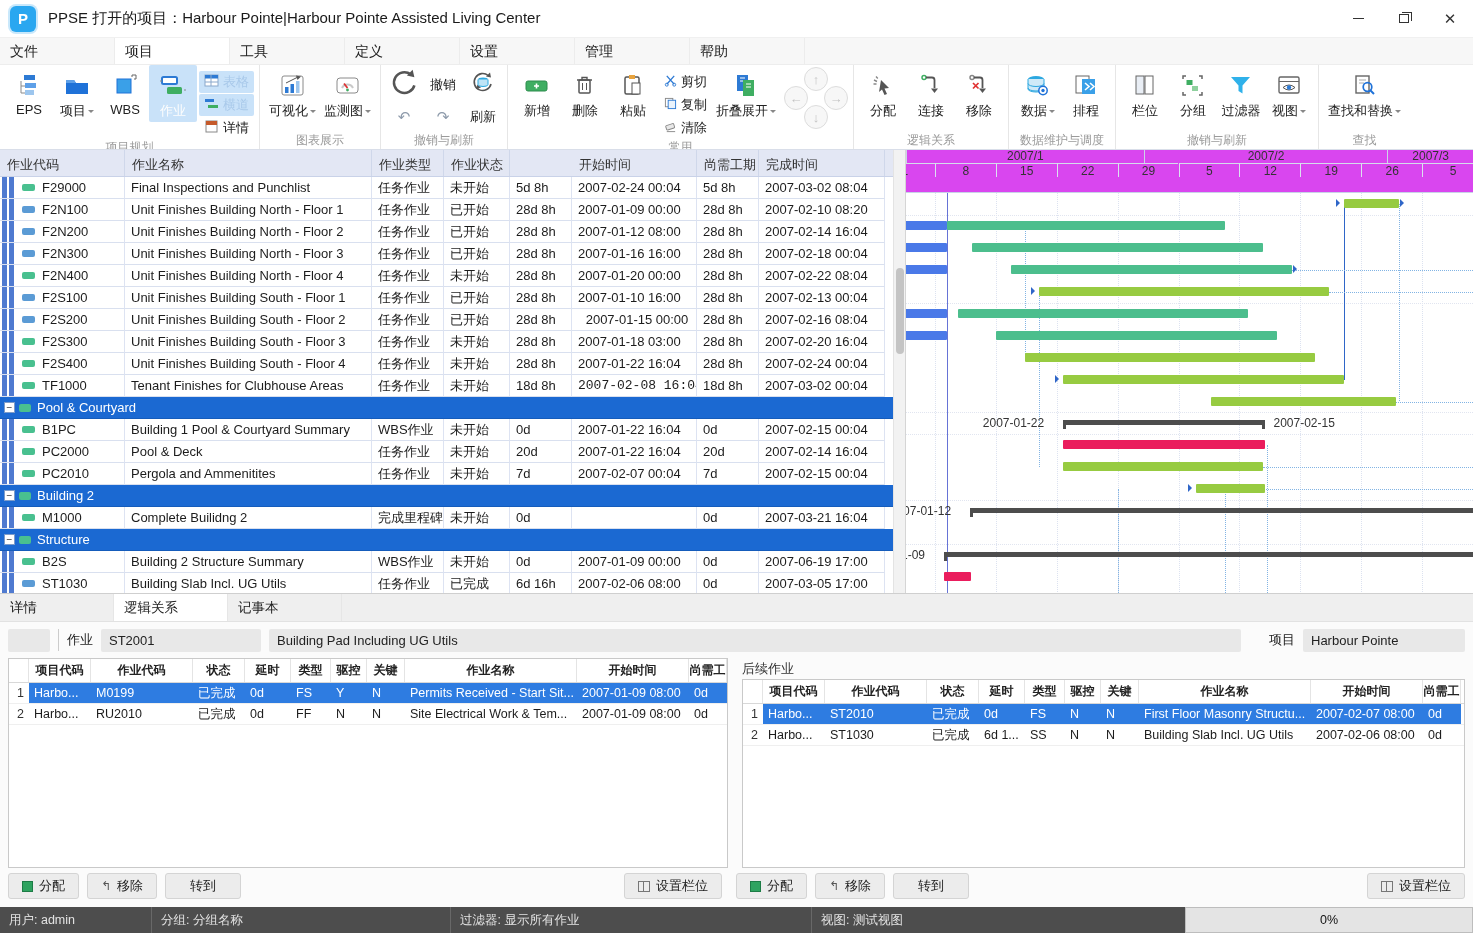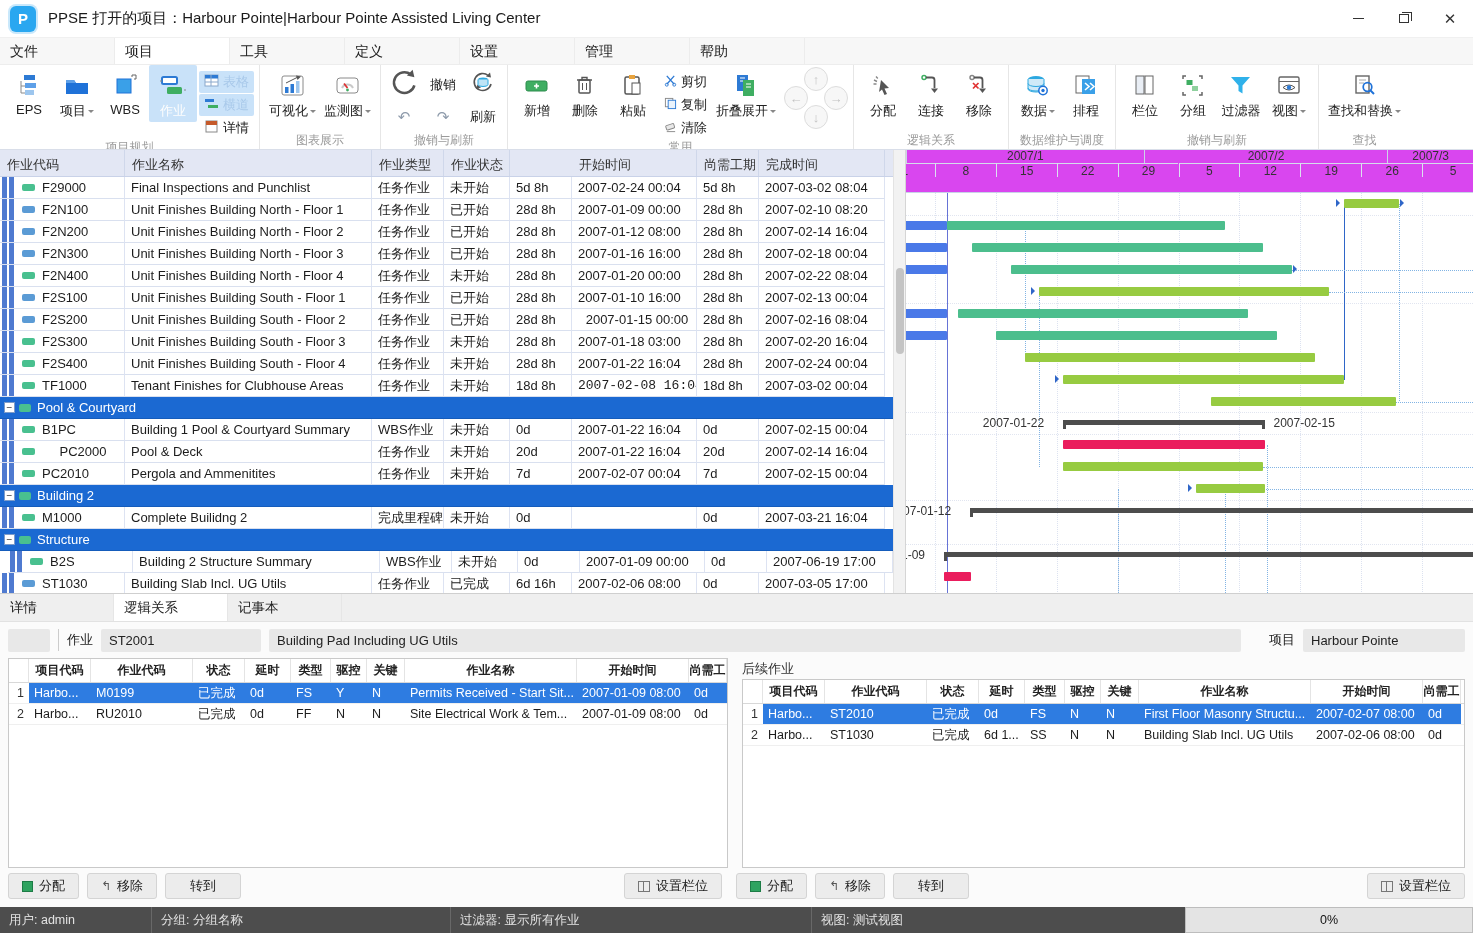--- a/index.html
+++ b/index.html
@@ -617,21 +617,21 @@
             <div class="atc codecell" style="width: 125px;"><span class="stripe" style="left: 2px;"></span><span class="stripe" style="left: 9px;"></span><span class="mini green"></span><span>B1PC</span></div>
             <div class="atc" style="width: 247px;">Building 1 Pool &amp; Courtyard Summary</div>
             <div class="atc" style="width: 72px;">WBS作业</div>
             <div class="atc" style="width: 66px;">未开始</div>
             <div class="atc" style="width: 62px;">0d</div>
             <div class="atc" style="width: 125px;">2007-01-22 16:04</div>
             <div class="atc" style="width: 62px;">0d</div>
             <div class="atc" style="width: 126px;">2007-02-15 00:04</div>
           </div>
           <div class="atrow">
-            <div class="atc codecell" style="width: 125px; text-align: center;"><span class="stripe" style="left: 2px;"></span><span class="stripe" style="left: 9px;"></span><span class="mini green"></span><span>PC2000</span></div>
+            <div class="atc codecell" style="width: 125px;"><span class="stripe" style="left: 2px;"></span><span class="stripe" style="left: 9px;"></span><span class="mini green"></span><span>PC2000</span></div>
             <div class="atc" style="width: 247px;">Pool &amp; Deck</div>
             <div class="atc" style="width: 72px;">任务作业</div>
             <div class="atc" style="width: 66px;">未开始</div>
             <div class="atc" style="width: 62px;">20d</div>
             <div class="atc" style="width: 125px;">2007-01-22 16:04</div>
             <div class="atc" style="width: 62px;">20d</div>
             <div class="atc" style="width: 126px;">2007-02-14 16:04</div>
           </div>
           <div class="atrow">
             <div class="atc codecell" style="width: 125px;"><span class="stripe" style="left: 2px;"></span><span class="stripe" style="left: 9px;"></span><span class="mini green"></span><span>PC2010</span></div>
@@ -657,21 +657,21 @@
             <div class="atc" style="width: 125px;"></div>
             <div class="atc" style="width: 62px;">0d</div>
             <div class="atc" style="width: 126px;">2007-03-21 16:04</div>
           </div>
           <div class="atrow grouprow">
             <span class="gbox">−</span>
             <span class="gicon"></span>
             <span class="glabel">Structure</span>
           </div>
           <div class="atrow">
-            <div class="atc codecell" style="width: 125px; margin-left: 8px;"><span class="stripe" style="left: 2px;"></span><span class="stripe" style="left: 9px;"></span><span class="mini green"></span><span>B2S</span></div>
+            <div class="atc codecell" style="width: 125px;"><span class="stripe" style="left: 2px;"></span><span class="stripe" style="left: 9px;"></span><span class="mini green"></span><span>B2S</span></div>
             <div class="atc" style="width: 247px;">Building 2 Structure Summary</div>
             <div class="atc" style="width: 72px;">WBS作业</div>
             <div class="atc" style="width: 66px;">未开始</div>
             <div class="atc" style="width: 62px;">0d</div>
             <div class="atc" style="width: 125px;">2007-01-09 00:00</div>
             <div class="atc" style="width: 62px;">0d</div>
             <div class="atc" style="width: 126px;">2007-06-19 17:00</div>
           </div>
           <div class="atrow">
             <div class="atc codecell" style="width: 125px;"><span class="stripe" style="left: 2px;"></span><span class="stripe" style="left: 9px;"></span><span class="mini blue"></span><span>ST1030</span></div>

